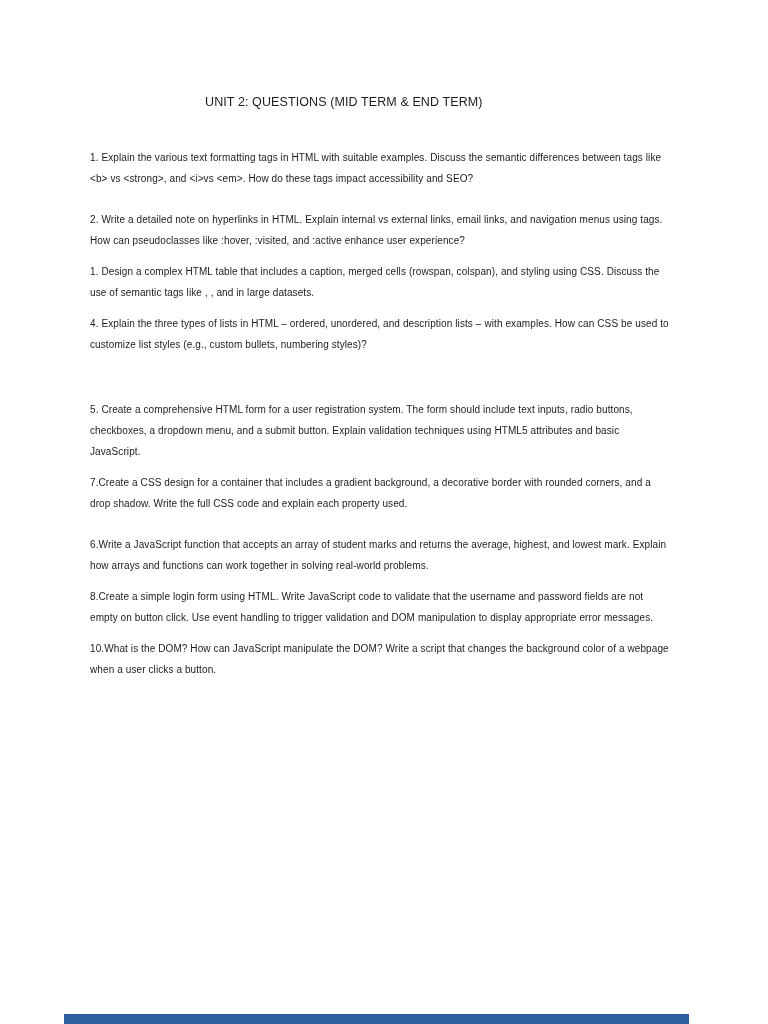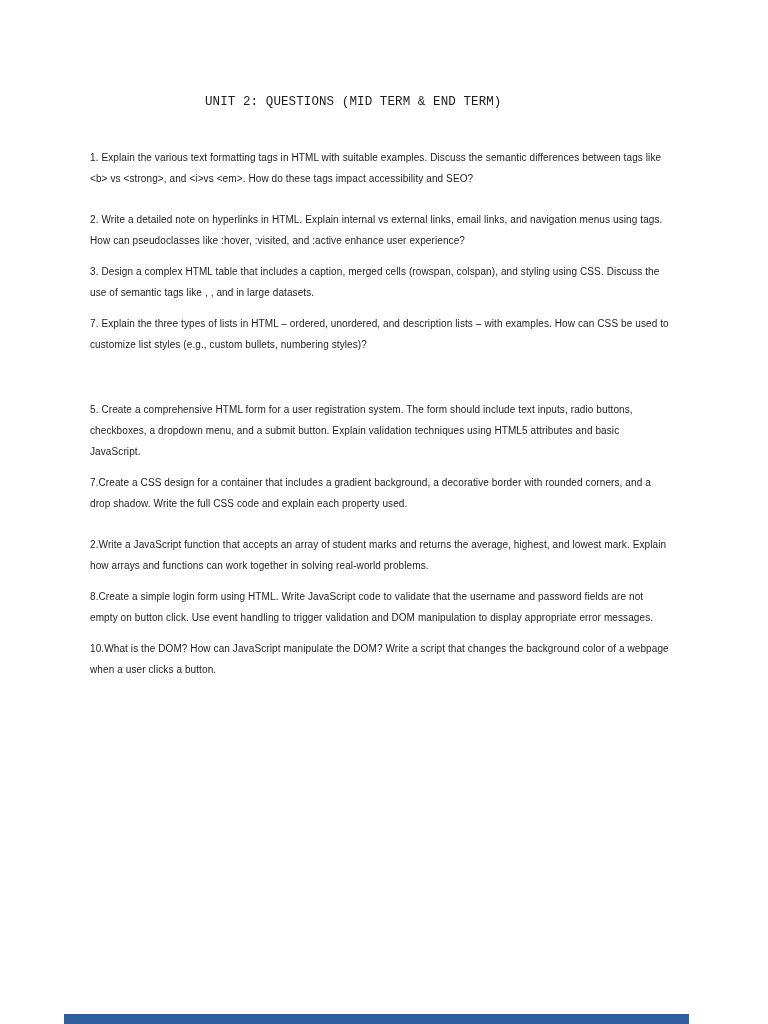--- a/index.html
+++ b/index.html
@@ -24,21 +24,20 @@
     box-sizing: border-box;
     padding: 92px 98px 0 90px;
     background: #ffffff;
   }
   .title {
     font-size: 12.5px;
     font-weight: 400;
     line-height: 21px;
     margin: 0 0 34px 115px;
     letter-spacing: 0.1px;
-    font-family: Liberation Mono, monospace;
   }
   .para {
     font-size: 10px;
     line-height: 21px;
     margin: 0 0 10px 0;
     letter-spacing: 0.1px;
   }
   
   .sp-md { margin-top: 12px; }
   .sp-lg { margin-top: 20px; }
@@ -55,29 +54,29 @@
 </head>
 <body>
 
 <main class="page">
   <h1 class="title">UNIT 2: QUESTIONS (MID TERM &amp;  END TERM)</h1>
 
   <p class="para sp-md">1. Explain the various text formatting tags in HTML with suitable examples. Discuss the semantic differences between tags like &lt;b&gt; vs &lt;strong&gt;, and &lt;i&gt;vs &lt;em&gt;. How do these tags impact accessibility and SEO?</p>
 
   <p class="para sp-lg">2. Write a detailed note on hyperlinks in HTML. Explain internal vs external links, email links, and navigation menus using tags. How can pseudoclasses like :hover, :visited, and :active enhance user experience?</p>
 
-  <p class="para">3. Design a complex HTML table that includes a caption, merged cells (rowspan, colspan), and styling using CSS. Discuss the use of semantic tags like , , and in large datasets.</p>
+  <p class="para">1. Design a complex HTML table that includes a caption, merged cells (rowspan, colspan), and styling using CSS. Discuss the use of semantic tags like , , and in large datasets.</p>
 
-  <p class="para">7. Explain the three types of lists in HTML – ordered, unordered, and description lists – with examples. How can CSS be used to customize list styles (e.g., custom bullets, numbering styles)?</p>
+  <p class="para">4. Explain the three types of lists in HTML – ordered, unordered, and description lists – with examples. How can CSS be used to customize list styles (e.g., custom bullets, numbering styles)?</p>
 
   <p class="para sp-xl">5. Create a comprehensive HTML form for a user registration system. The form should include text inputs, radio buttons, checkboxes, a dropdown menu, and a submit button. Explain validation techniques using HTML5 attributes and basic JavaScript.</p>
 
 
   <p class="para">7.Create a CSS design for a container that includes a gradient background, a decorative border with rounded corners, and a drop shadow. Write the full CSS code and explain each property used.</p>
 
-  <p class="para sp-lg">2.Write a JavaScript function that accepts an array of student marks and returns the average, highest, and lowest mark. Explain how arrays and functions can work together in solving real-world problems.</p>
+  <p class="para sp-lg">6.Write a JavaScript function that accepts an array of student marks and returns the average, highest, and lowest mark. Explain how arrays and functions can work together in solving real-world problems.</p>
 
   <p class="para">8.Create a simple login form using HTML. Write JavaScript code to validate that the username and password fields are not empty on button click. Use event handling to trigger validation and DOM manipulation to display appropriate error messages.</p>
 
   <p class="para">10.What is the DOM? How can JavaScript manipulate the DOM? Write a script that changes the background color of a webpage when a user clicks a button.</p>
 </main>
 
 <div class="next-page-bar" style="background: rgb(47, 95, 158);"></div>
 
 </body></html>

